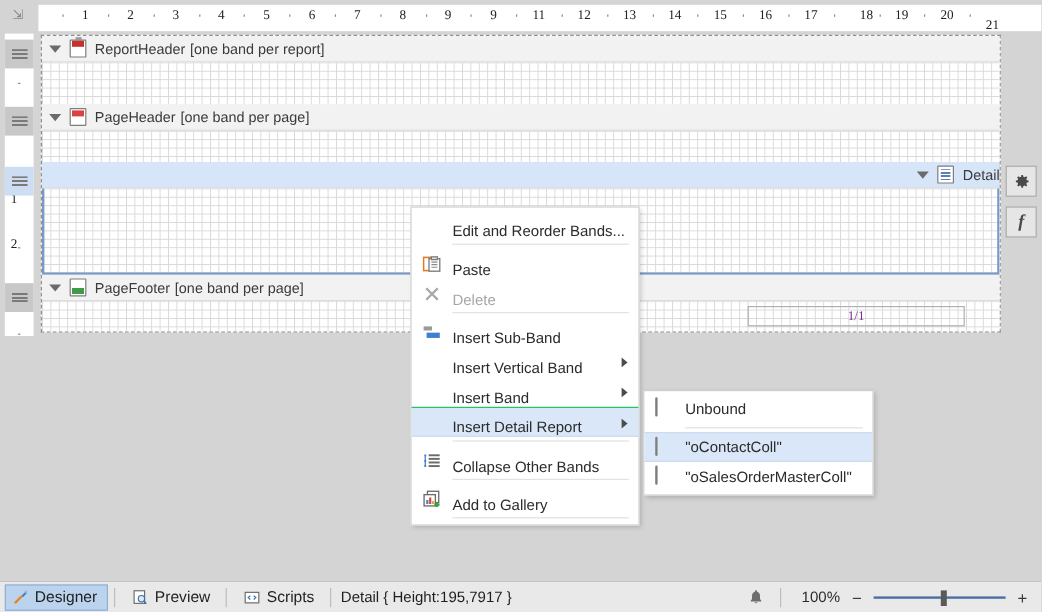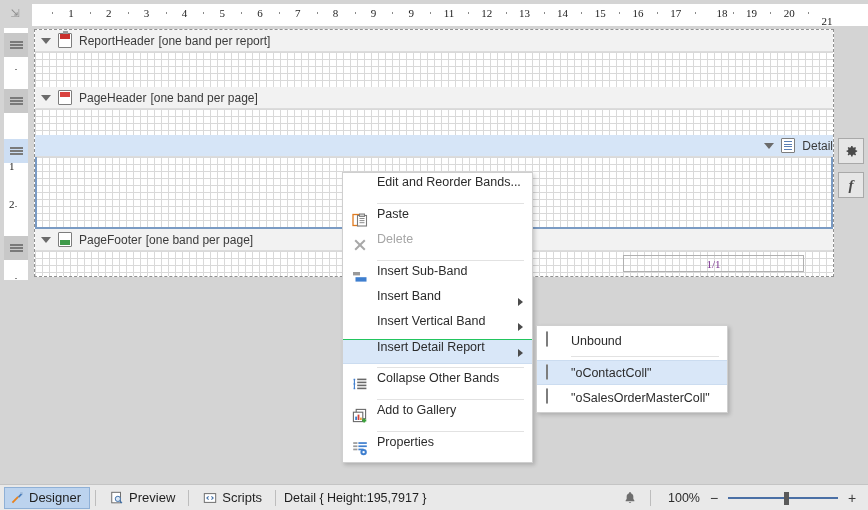--- a/index.html
+++ b/index.html
@@ -121,21 +121,21 @@
 
   
   .ctxmenu {
     position: absolute; left: 342px; top: 172px; width: 191px;
     background: #ffffff; border: 1px solid #cfcfcf;
     box-shadow: 2px 2px 4px rgba(0,0,0,0.18);
     padding: 2px 0;
     z-index: 40;
   }
   .mi {
-    position: relative; height: 25px; display: flex; align-items: flex-start;
+    position: relative; height: 25px; display: flex; align-items: flex-end;
     font-size: 12.5px; color: #2b2b2b; padding-left: 34px; padding-right: 4px;
   }
   .mi.hl { background: #d9e7f8; border-top:1px solid #22c55e; border-bottom:1px solid #cbdcf0; }
   .mi.disabled { color: #a6a6a6; }
   .mi .ico { position: absolute; left: 9px; top: 5px; width: 16px; height: 16px; }
   .mi .arrow {
     position: absolute; right: 9px; top: 9px;
     width: 0; height: 0;
     border-top: 4px solid transparent; border-bottom: 4px solid transparent;
     border-left: 5px solid #4b4b4b;
@@ -359,25 +359,25 @@
       <div class="mi">
         <span class="ico">
           <svg width="16" height="16" viewBox="0 0 16 16">
             <rect x="1" y="3" width="7" height="3.4" fill="#9a9a9a"></rect>
             <rect x="3.5" y="8.2" width="11" height="4.4" fill="#3f7fcf"></rect>
           </svg>
         </span>
         <span>Insert Sub-Band</span>
       </div>
       <div class="mi">
+        <span>Insert Vertical Band</span>
+        <span class="arrow"></span>
+      </div>
+      <div class="mi">
         <span>Insert Band</span>
-        <span class="arrow"></span>
-      </div>
-      <div class="mi">
-        <span>Insert Vertical Band</span>
         <span class="arrow"></span>
       </div>
       <div class="mi hl">
         <span>Insert Detail Report</span>
         <span class="arrow"></span>
       </div>
       <div class="msep"></div>
       <div class="mi">
         <span class="ico">
           <svg width="16" height="16" viewBox="0 0 16 16">
@@ -399,35 +399,20 @@
             <rect x="1.4" y="4.2" width="9.4" height="9.4" fill="#fff" stroke="#6a6a6a" stroke-width="1.1"></rect>
             <rect x="3.2" y="8.6" width="1.8" height="3.4" fill="#3f7fcf"></rect>
             <rect x="5.6" y="6.6" width="1.8" height="5.4" fill="#d1453b"></rect>
             <rect x="8" y="9.6" width="1.8" height="2.4" fill="#e8a33d"></rect>
             <path d="M12.2 10.4v4.2M10.1 12.5h4.2" fill="none" stroke="#3aa03a" stroke-width="1.9"></path>
           </svg>
         </span>
         <span>Add to Gallery</span>
       </div>
       <div class="msep"></div>
-      <div class="mi">
-        <span class="ico">
-          <svg width="16" height="16" viewBox="0 0 16 16">
-            <rect x="1.2" y="2.2" width="4.2" height="1.7" fill="#9a9a9a"></rect>
-            <rect x="6.4" y="2.2" width="8.4" height="1.7" fill="#3f7fcf"></rect>
-            <rect x="1.2" y="5.4" width="4.2" height="1.7" fill="#9a9a9a"></rect>
-            <rect x="6.4" y="5.4" width="8.4" height="1.7" fill="#3f7fcf"></rect>
-            <rect x="1.2" y="8.6" width="4.2" height="1.7" fill="#9a9a9a"></rect>
-            <rect x="6.4" y="8.6" width="5.2" height="1.7" fill="#3f7fcf"></rect>
-            <circle cx="11.6" cy="12.1" r="3.2" fill="#3f7fcf"></circle>
-            <circle cx="11.6" cy="12.1" r="1.2" fill="#ffffff"></circle>
-          </svg>
-        </span>
-        <span>Properties</span>
-      </div>
     </div>
 
   <div class="submenu" id="submenu">
       <div class="sub-mi">
         <span class="ico"><span class="icon-grid"></span></span>
         <span>Unbound</span>
       </div>
       <div class="msep"></div>
       <div class="sub-mi hl">
         <span class="ico"><span class="icon-grid"></span></span>

